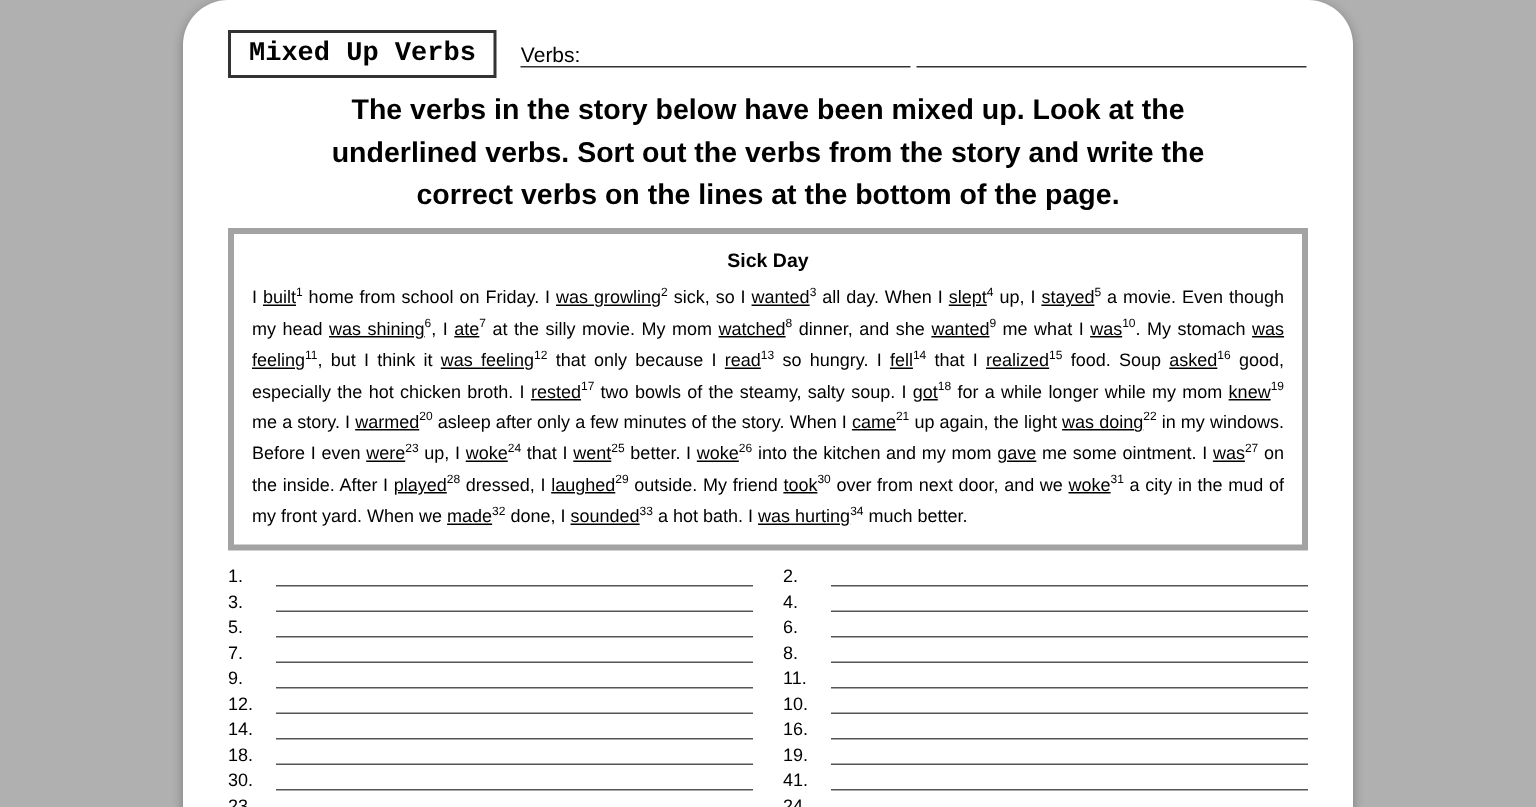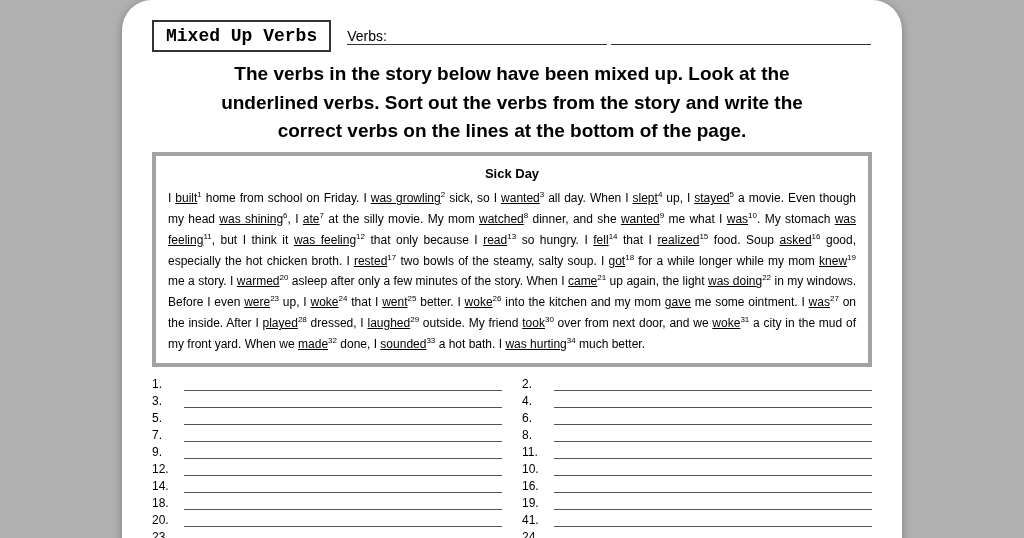--- a/index.html
+++ b/index.html
@@ -177,21 +177,21 @@
       </div>
       <div class="answer-row">
         <span class="answer-num">18.</span>
         <div class="answer-line"></div>
       </div>
       <div class="answer-row">
         <span class="answer-num">19.</span>
         <div class="answer-line"></div>
       </div>
       <div class="answer-row">
-        <span class="answer-num">20.</span>
+        <span class="answer-num">30.</span>
         <div class="answer-line"></div>
       </div>
       <div class="answer-row">
         <span class="answer-num">41.</span>
         <div class="answer-line"></div>
       </div>
       <div class="answer-row">
         <span class="answer-num">23.</span>
         <div class="answer-line"></div>
       </div>

